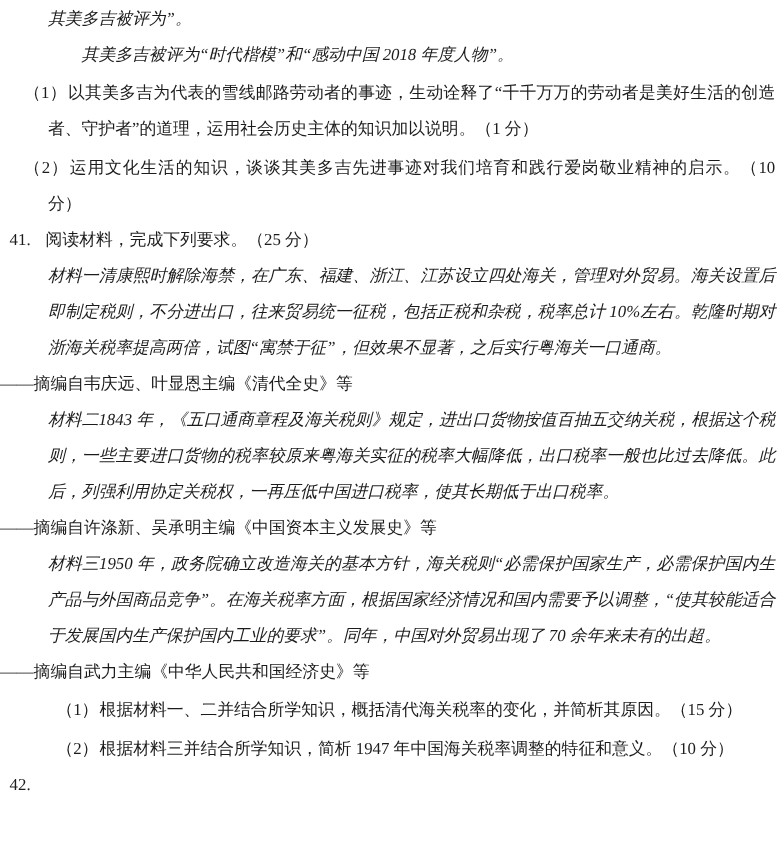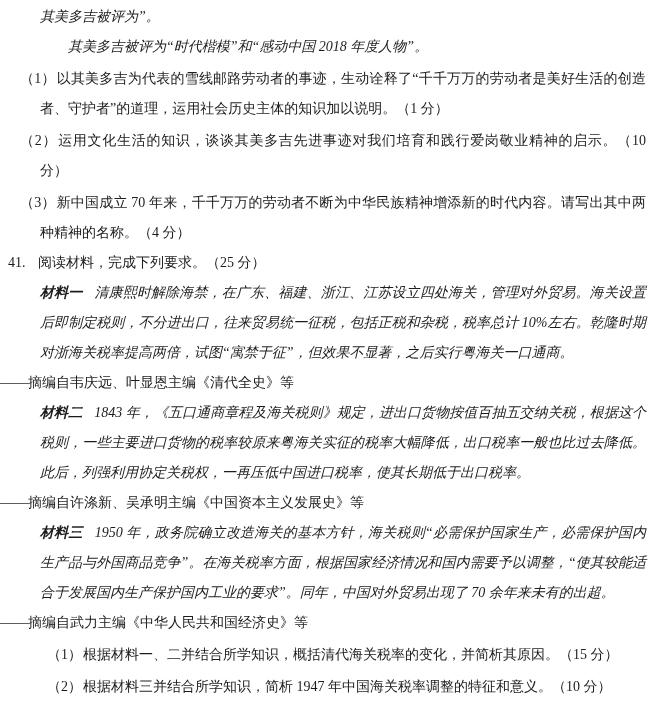--- a/index.html
+++ b/index.html
@@ -22,38 +22,37 @@
   .sub40 {
     padding-left: 40px;
     text-indent: -20px;
     margin-right: 4px;
     margin-top: 2px;
     text-align: justify;
   }
   .qhead { padding-left: 8px; }
   .qnum { display: inline-block; min-width: 30px; }
   .mat { margin-left: 40px; margin-right: 4px; text-align: justify; }
-  .matlabel { font-weight: bold; margin-right: 12px; }
+  .matlabel { font-weight: normal; }
   .cite { text-align: left; margin-right: 8px; }
   .sub41 { padding-left: 47px; margin-top: 2px; }
   .sublabel { margin-right: 1px; }
 </style>
 </head>
 <body>
 
 <div class="doc">
 
   <p class="carry kai">其美多吉被评为”。</p>
   <p class="intro kai">其美多吉被评为“时代楷模”和“感动中国 2018 年度人物”。</p>
 
   <p class="sub40"><span class="sublabel">（1）</span><span>以其美多吉为代表的雪线邮路劳动者的事迹，生动诠释了“千千万万的劳动者是美好生活的创造者、守护者”的道理，运用社会历史主体的知识加以说明。（1 分）</span></p>
 
   <p class="sub40"><span class="sublabel">（2）</span><span>运用文化生活的知识，谈谈其美多吉先进事迹对我们培育和践行爱岗敬业精神的启示。（10 分）</span></p>
 
-  <p class="sub40"><span class="sublabel">（3）</span><span>新中国成立 70 年来，千千万万的劳动者不断为中华民族精神增添新的时代内容。请写出其中两种精神的名称。（4 分）</span></p>
 
   <p class="qhead"><span class="qnum">41.</span><span>阅读材料，完成下列要求。（25 分）</span></p>
 
   <p class="mat kai"><span class="matlabel">材料一</span><span>清康熙时解除海禁，在广东、福建、浙江、江苏设立四处海关，管理对外贸易。海关设置后即制定税则，不分进出口，往来贸易统一征税，包括正税和杂税，税率总计 10%左右。乾隆时期对浙海关税率提高两倍，试图“寓禁于征”，但效果不显著，之后实行粤海关一口通商。</span></p>
   <p class="cite">——摘编自韦庆远、叶显恩主编《清代全史》等</p>
 
   <p class="mat kai"><span class="matlabel">材料二</span><span>1843 年，《五口通商章程及海关税则》规定，进出口货物按值百抽五交纳关税，根据这个税则，一些主要进口货物的税率较原来粤海关实征的税率大幅降低，出口税率一般也比过去降低。此后，列强利用协定关税权，一再压低中国进口税率，使其长期低于出口税率。</span></p>
   <p class="cite">——摘编自许涤新、吴承明主编《中国资本主义发展史》等</p>
 
   <p class="mat kai"><span class="matlabel">材料三</span><span>1950 年，政务院确立改造海关的基本方针，海关税则“必需保护国家生产，必需保护国内生产品与外国商品竞争”。在海关税率方面，根据国家经济情况和国内需要予以调整，“使其较能适合于发展国内生产保护国内工业的要求”。同年，中国对外贸易出现了 70 余年来未有的出超。</span></p>

